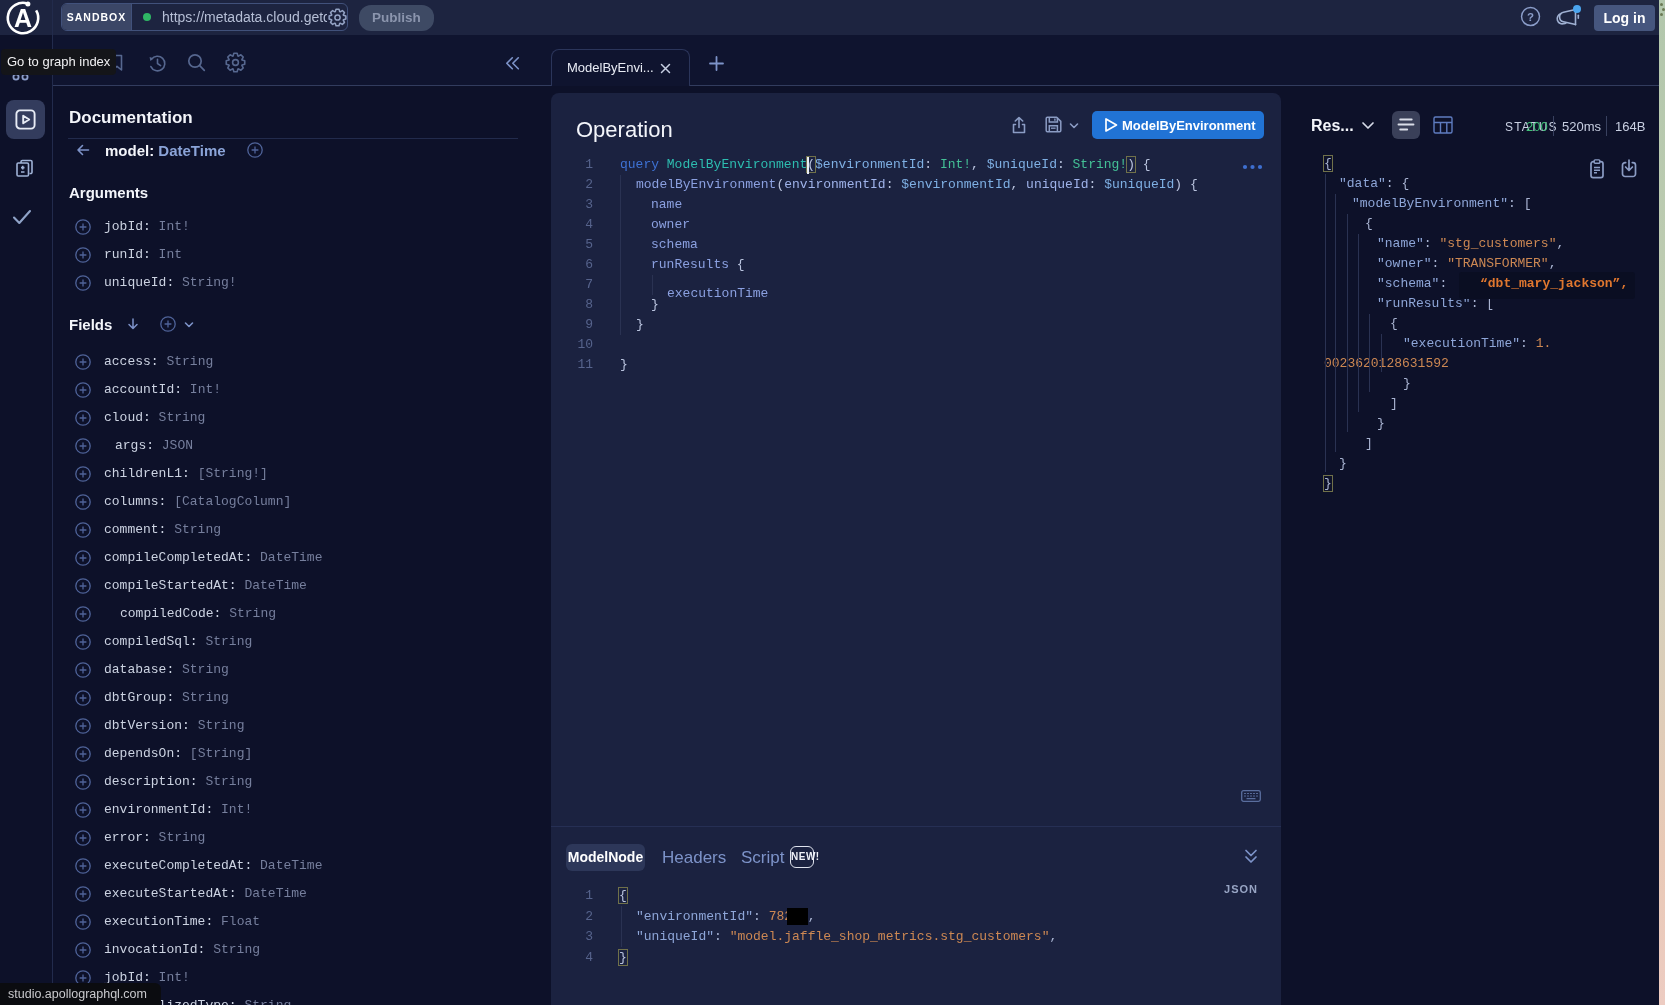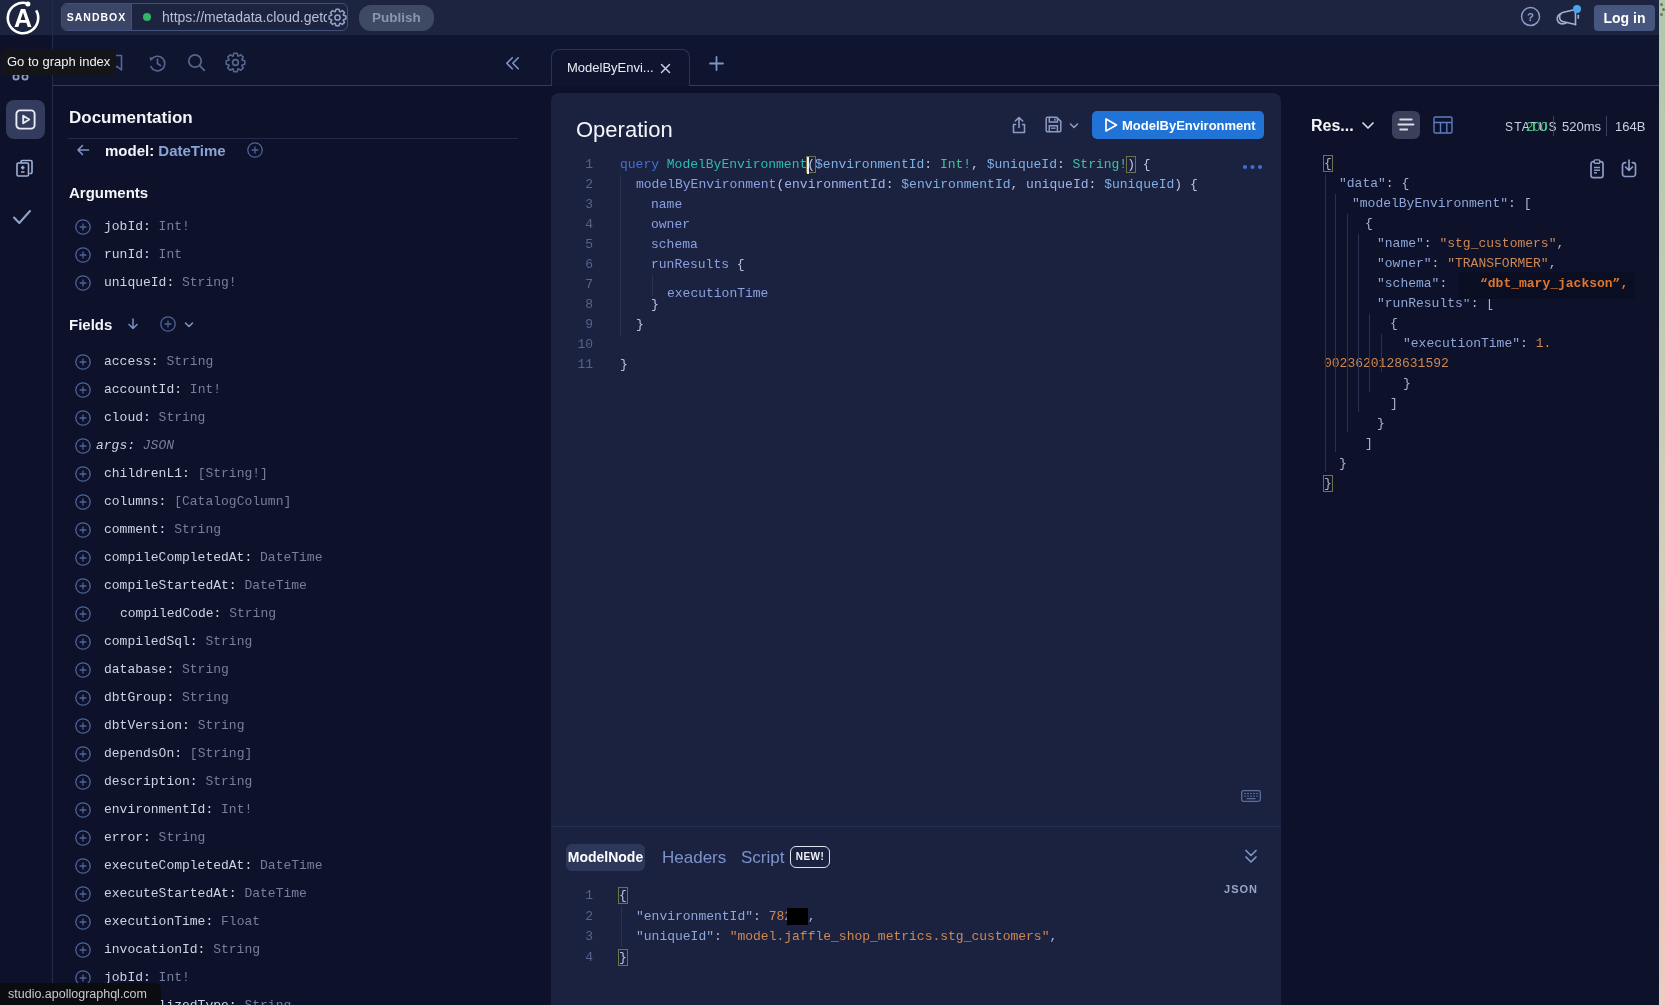--- a/index.html
+++ b/index.html
@@ -37,21 +37,21 @@
   .vr { color:#7fb0e4; } .ty { color:#44c096; } .fld { color:#8ba0e0; } .argn { color:#9fb3ea; }
   .key { color:#8ea6d8; } .val { color:#cd8853; } .jpun { color:#a9b4d2; }
   .bkt { outline:1px solid #70714a; outline-offset:0px; }
   .guide { position:absolute; width:1px; background:#2a3252; }
   #runbtn { position:absolute; left:1092px; top:111px; width:172px; height:28px; background:#2173d5; border-radius:5px; }
   #runbtn span { position:absolute; left:30px; top:7px; color:#fff; font-size:13px; font-weight:bold; }
   
   #varsep { position:absolute; left:551px; top:826px; width:730px; height:1px; background:#262f54; }
   #vartab { position:absolute; left:566px; top:844px; width:79px; height:27px; background:#2d3759; border-radius:6px; color:#fff; font-size:14px; font-weight:bold; text-align:center; line-height:27px; }
   .tabtxt { position:absolute; top:844px; height:27px; line-height:27px; color:#7d93c9; font-size:17px; }
-  #newbadge { position:absolute; left:790px; top:846px; width:40px; height:22px; border:1.5px solid #dfe3ee; border-radius:6px; color:#f0f2f8; font-size:10px; font-weight:bold; letter-spacing:0.5px; text-align:center; line-height:20px; }
+  #newbadge { position:absolute; left:790px; top:846px; width:24px; height:22px; border:1.5px solid #dfe3ee; border-radius:6px; color:#f0f2f8; font-size:10px; font-weight:bold; letter-spacing:0.5px; text-align:center; line-height:20px; }
   #jsonlabel { position:absolute; left:1200px; top:883px; width:58px; text-align:right; color:#98a5c4; font-size:11px; font-weight:bold; letter-spacing:1px; }
   
   #resparea { position:absolute; left:1282px; top:91px; width:377px; height:914px; background:#0d1129; }
   #listbtn { position:absolute; left:1392px; top:111px; width:28px; height:28px; background:#3a4059; border-radius:6px; }
   .statxt { position:absolute; top:119px; font-size:13px; color:#c9d0e2; }
   .vsep { position:absolute; top:116px; width:1px; height:20px; background:#39415f; }
   
   #gototip { position:absolute; left:1px; top:49px; height:26px; background:#141519; border-radius:4px; color:#f0f0f2; line-height:26px; padding:0 6px; z-index:50; white-space:nowrap; font-size:13px; }
   #statustip { position:absolute; left:0; top:983px; width:161px; height:22px; background:#0b0c10; border-radius:0 6px 0 0; color:#c9c9cd; font-size:12.5px; line-height:22px; padding-left:8px; z-index:50; }
   
@@ -191,21 +191,21 @@
   <div class="abs mono fieldrow" style="left:104px;top:376px;"><span class="nm">accountId: </span><span class="tp">Int!</span></div>
   <svg class="abs" style="left:75px;top:410px;" width="16" height="16" viewBox="0 0 16 16">
       <circle cx="8" cy="8" r="7.2" fill="none" stroke="#4f6399" stroke-width="1.3"></circle>
       <path d="M8 4.6v6.8M4.6 8h6.8" stroke="#4f6399" stroke-width="1.3"></path>
     </svg>
   <div class="abs mono fieldrow" style="left:104px;top:404px;"><span class="nm">cloud: </span><span class="tp">String</span></div>
   <svg class="abs" style="left:75px;top:438px;" width="16" height="16" viewBox="0 0 16 16">
       <circle cx="8" cy="8" r="7.2" fill="none" stroke="#4f6399" stroke-width="1.3"></circle>
       <path d="M8 4.6v6.8M4.6 8h6.8" stroke="#4f6399" stroke-width="1.3"></path>
     </svg>
-  <div class="abs mono fieldrow" style="left:96px;top:432px;font-style:italic;"><span class="nm">args: </span><span class="tp">JSON</span></div>
+  <div class="abs mono fieldrow" style="left:115px;top:432px;"><span class="nm">args: </span><span class="tp">JSON</span></div>
   <svg class="abs" style="left:75px;top:466px;" width="16" height="16" viewBox="0 0 16 16">
       <circle cx="8" cy="8" r="7.2" fill="none" stroke="#4f6399" stroke-width="1.3"></circle>
       <path d="M8 4.6v6.8M4.6 8h6.8" stroke="#4f6399" stroke-width="1.3"></path>
     </svg>
   <div class="abs mono fieldrow" style="left:104px;top:460px;"><span class="nm">childrenL1: </span><span class="tp">[String!]</span></div>
   <svg class="abs" style="left:75px;top:494px;" width="16" height="16" viewBox="0 0 16 16">
       <circle cx="8" cy="8" r="7.2" fill="none" stroke="#4f6399" stroke-width="1.3"></circle>
       <path d="M8 4.6v6.8M4.6 8h6.8" stroke="#4f6399" stroke-width="1.3"></path>
     </svg>
   <div class="abs mono fieldrow" style="left:104px;top:488px;"><span class="nm">columns: </span><span class="tp">[CatalogColumn]</span></div>

